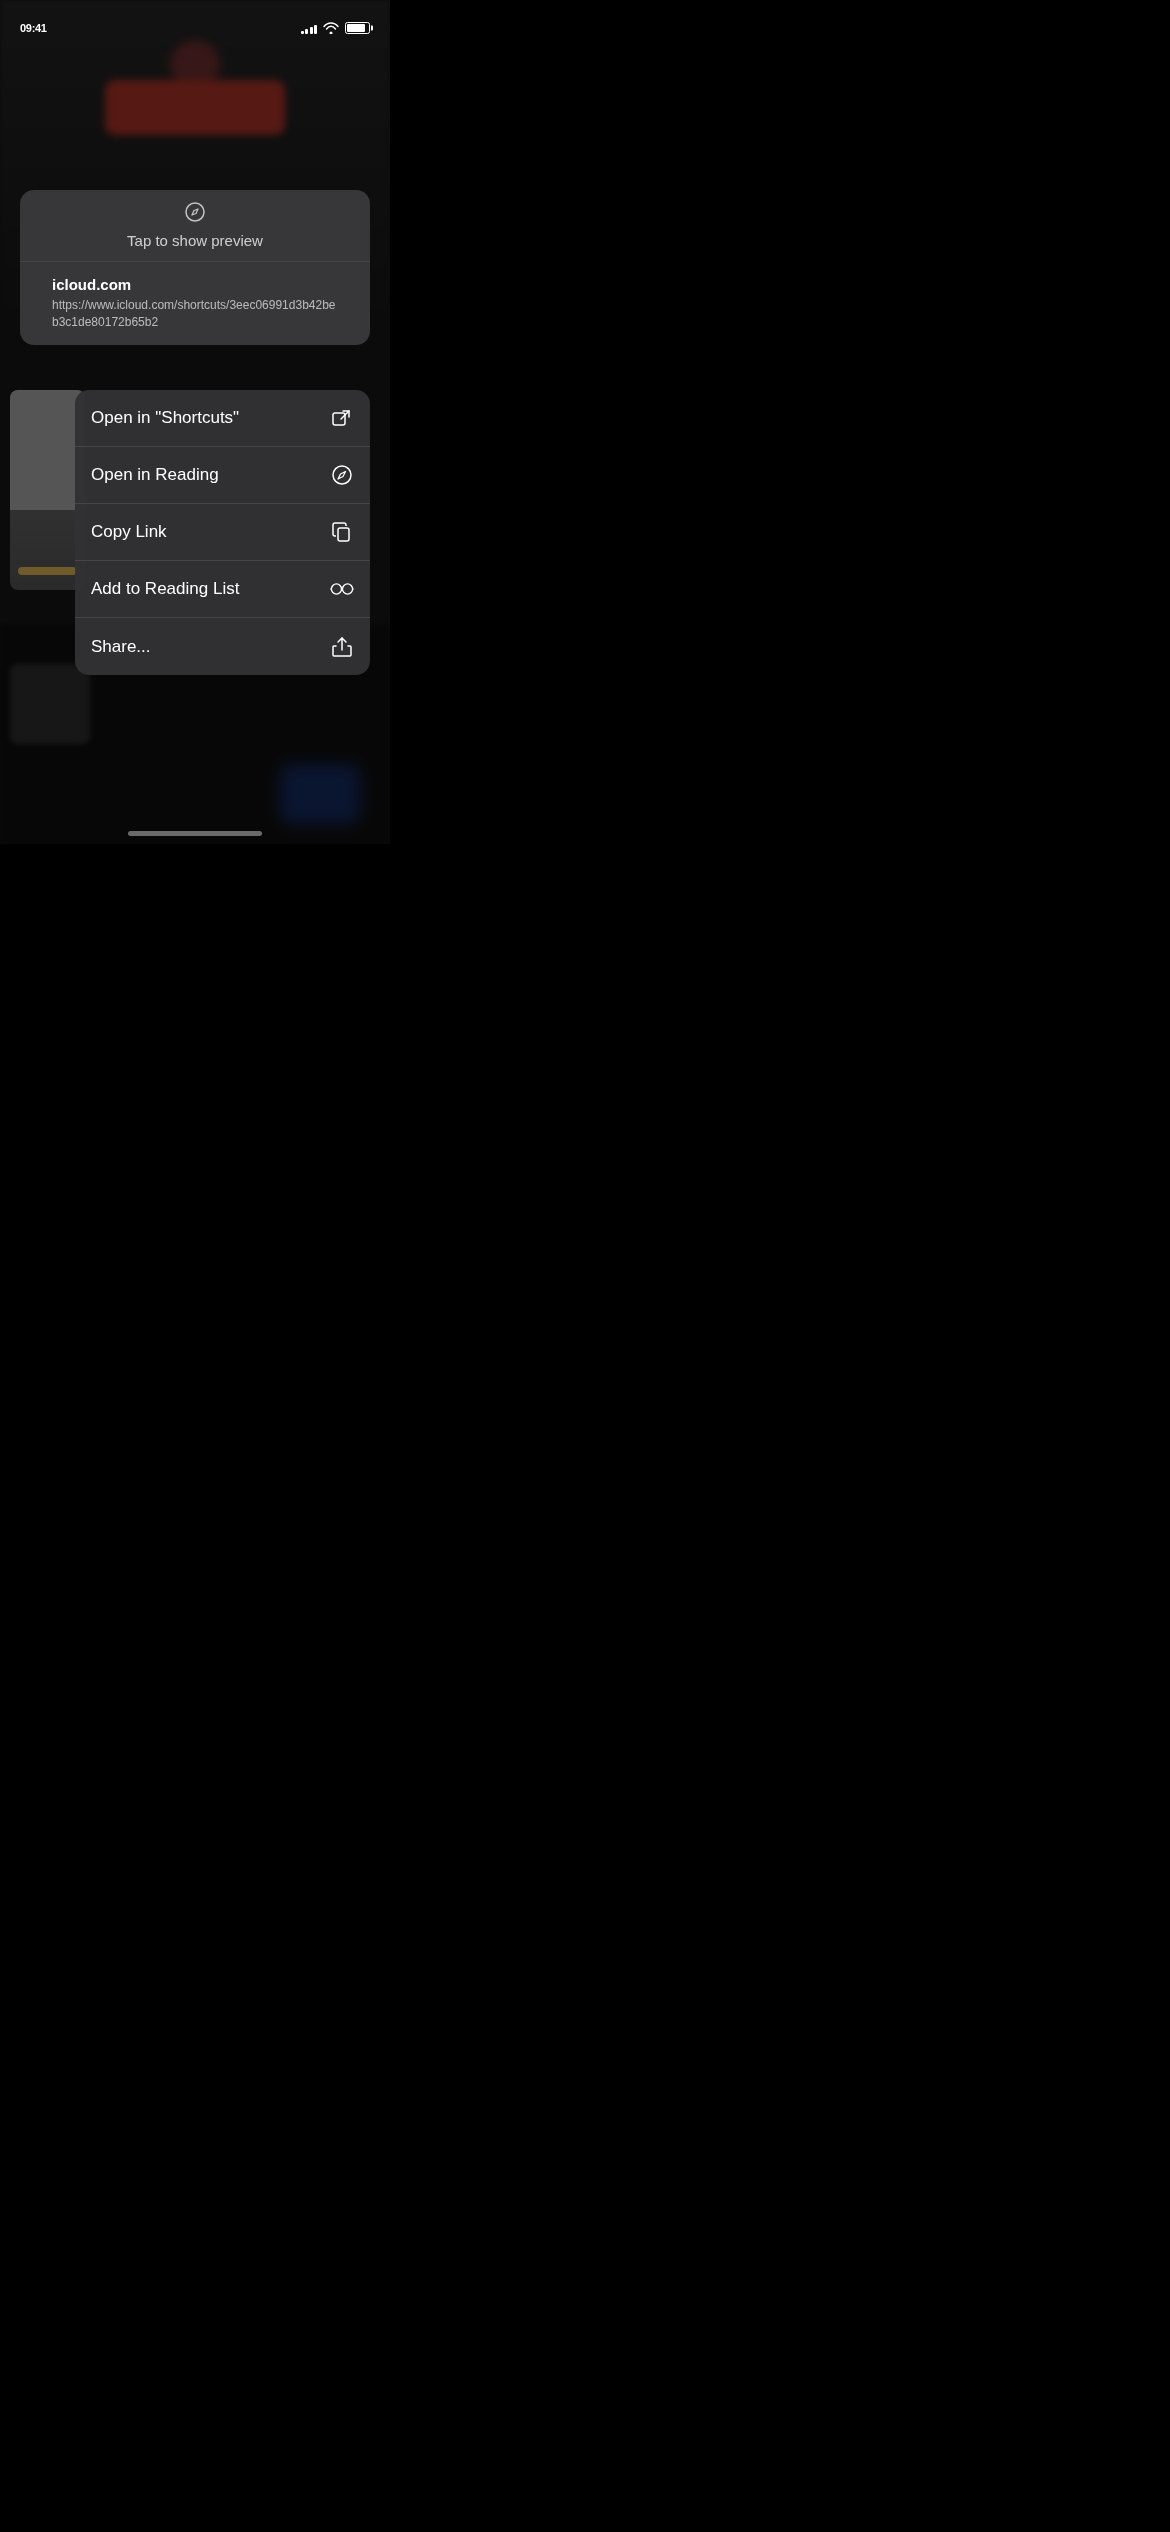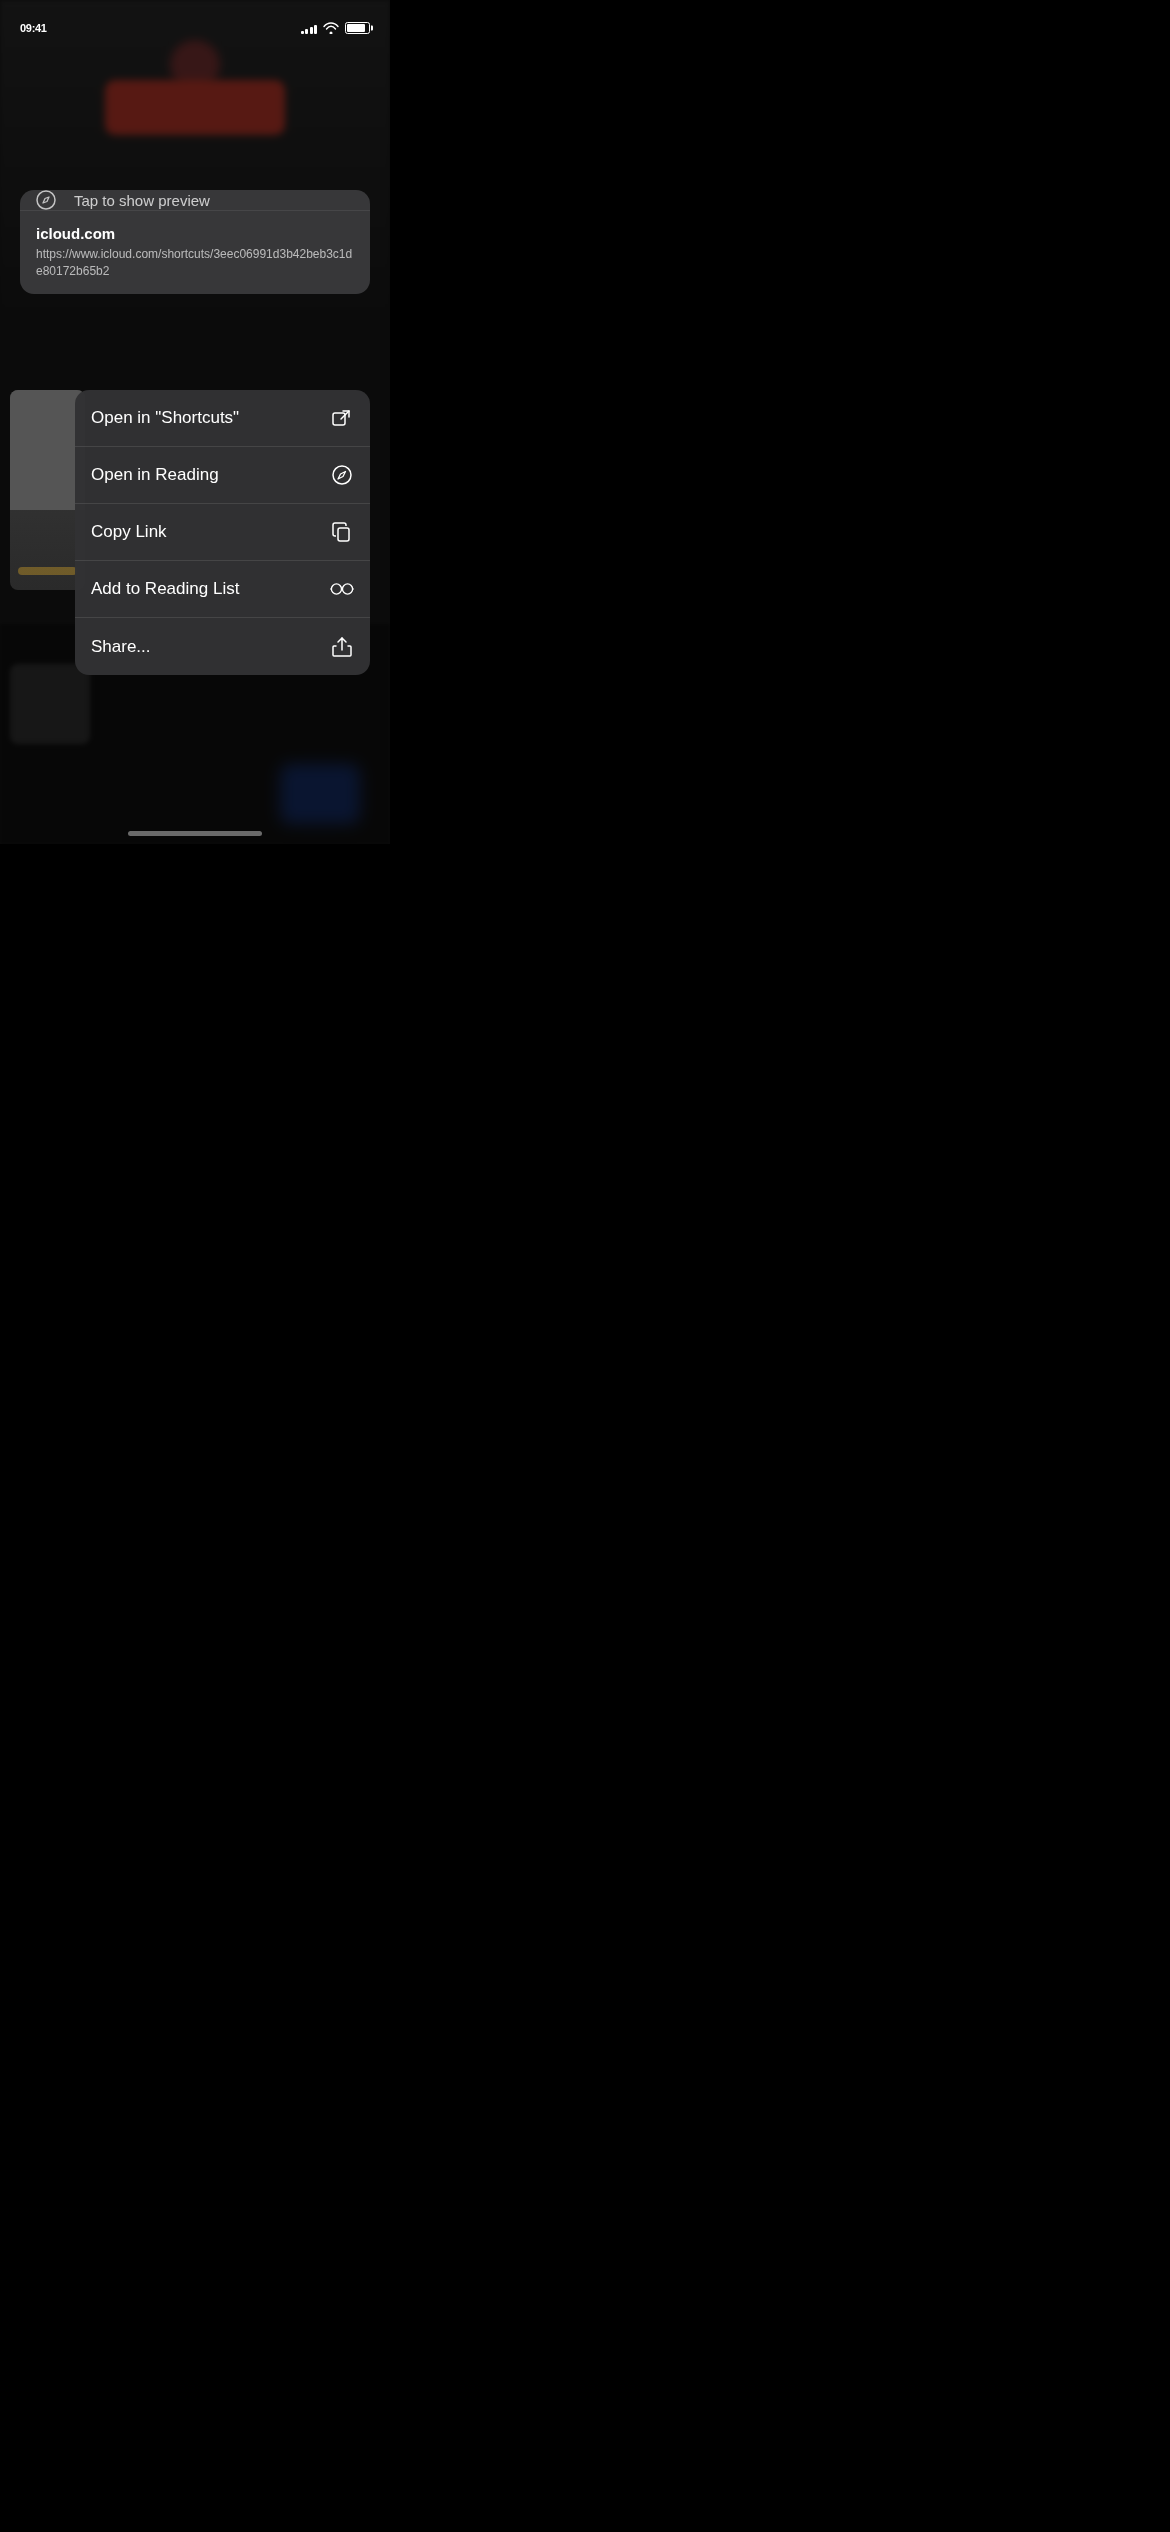--- a/index.html
+++ b/index.html
@@ -165,39 +165,40 @@
       right: 20px;
       background: rgba(58, 58, 60, 0.95);
       border-radius: 14px;
       z-index: 50;
       overflow: hidden;
     }
 
     .preview-tap-row {
       display: flex;
       align-items: center;
-      gap: 18px;
-      padding: 0 16px;
+      gap: 10px;
+      padding: 12px 16px;
       border-bottom: 1px solid rgba(255,255,255,0.08);
+      flex-direction: column;
     }
 
     .compass-icon {
       width: 20px;
       height: 20px;
       flex-shrink: 0;
     }
 
     .preview-tap-text {
       font-size: 15px;
       color: rgba(255,255,255,0.75);
       font-weight: 400;
     }
 
     .preview-url-section {
-      padding: 14px 16px;
+      padding: 14px 32px;
     }
 
     .preview-domain {
       font-size: 15px;
       font-weight: 700;
       color: #fff;
       margin-bottom: 4px;
     }
 
     .preview-url {

